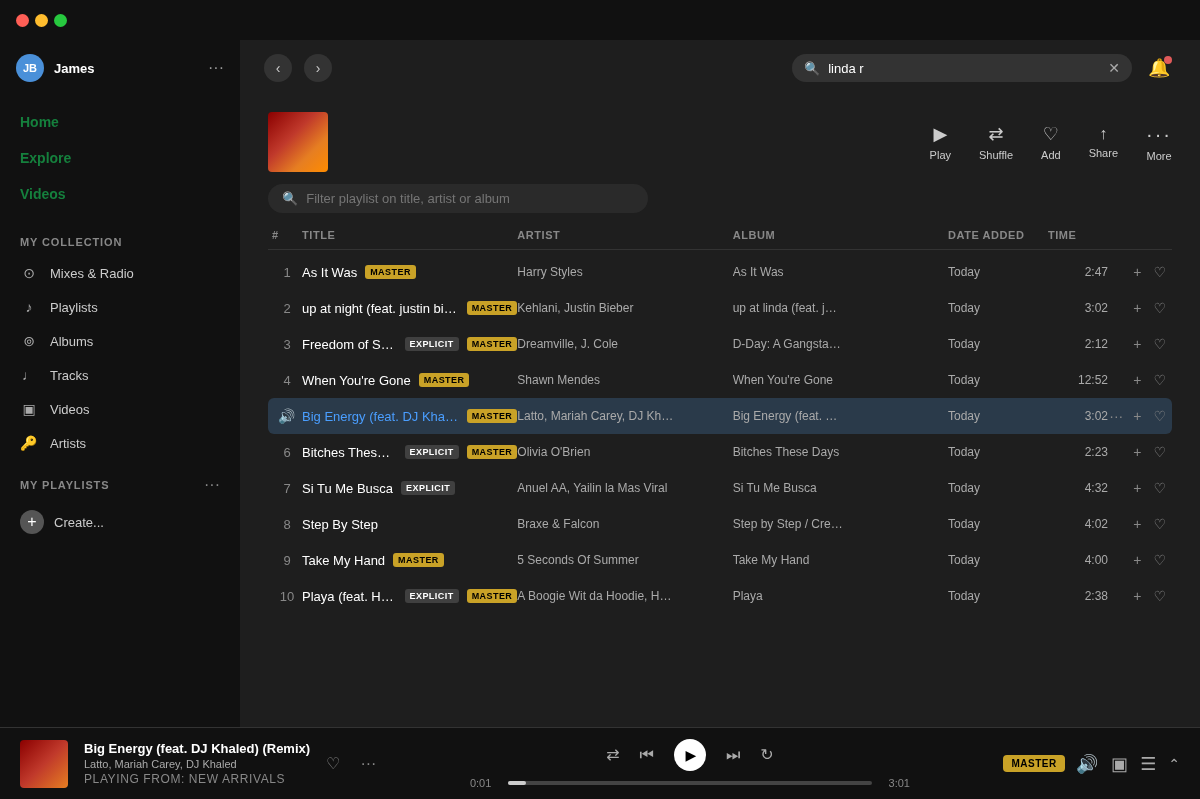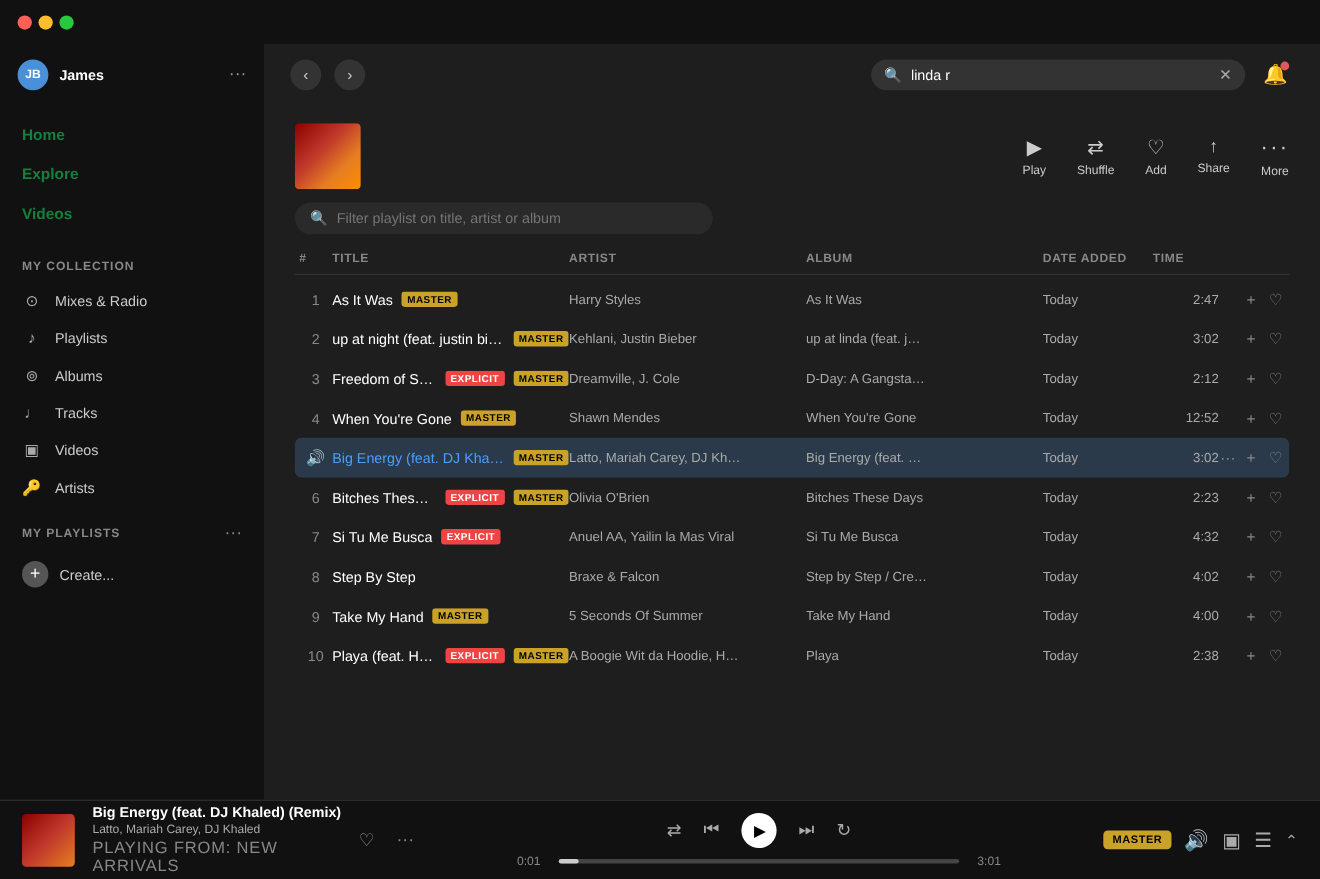--- a/index.html
+++ b/index.html
@@ -359,21 +359,21 @@
     .track-name.playing { color: #4a9eff; }
     .badge {
       padding: 2px 5px;
       border-radius: 3px;
       font-size: 9px;
       font-weight: 700;
       letter-spacing: 0.05em;
       flex-shrink: 0;
     }
     .badge-master { background: #c9a227; color: #000; }
-    .badge-explicit { background: #ef4444; color: #fff; }
+    .badge-explicit { background: #404040; color: #fff; }
     .track-artist {
       font-size: 12px;
       color: #aaa;
       white-space: nowrap;
       overflow: hidden;
       text-overflow: ellipsis;
       padding-right: 12px;
     }
     .track-album {
       font-size: 12px;
@@ -441,21 +441,21 @@
     }
     .np-artists {
       font-size: 11px;
       color: #aaa;
       white-space: nowrap;
       overflow: hidden;
       text-overflow: ellipsis;
       margin-top: 2px;
     }
     .np-from {
-      font-size: 15px;
+      font-size: 12px;
       color: #888;
       margin-top: 2px;
       letter-spacing: 0.05em;
     }
     .np-heart {
       color: #888;
       font-size: 16px;
       cursor: pointer;
       margin-right: 4px;
     }

